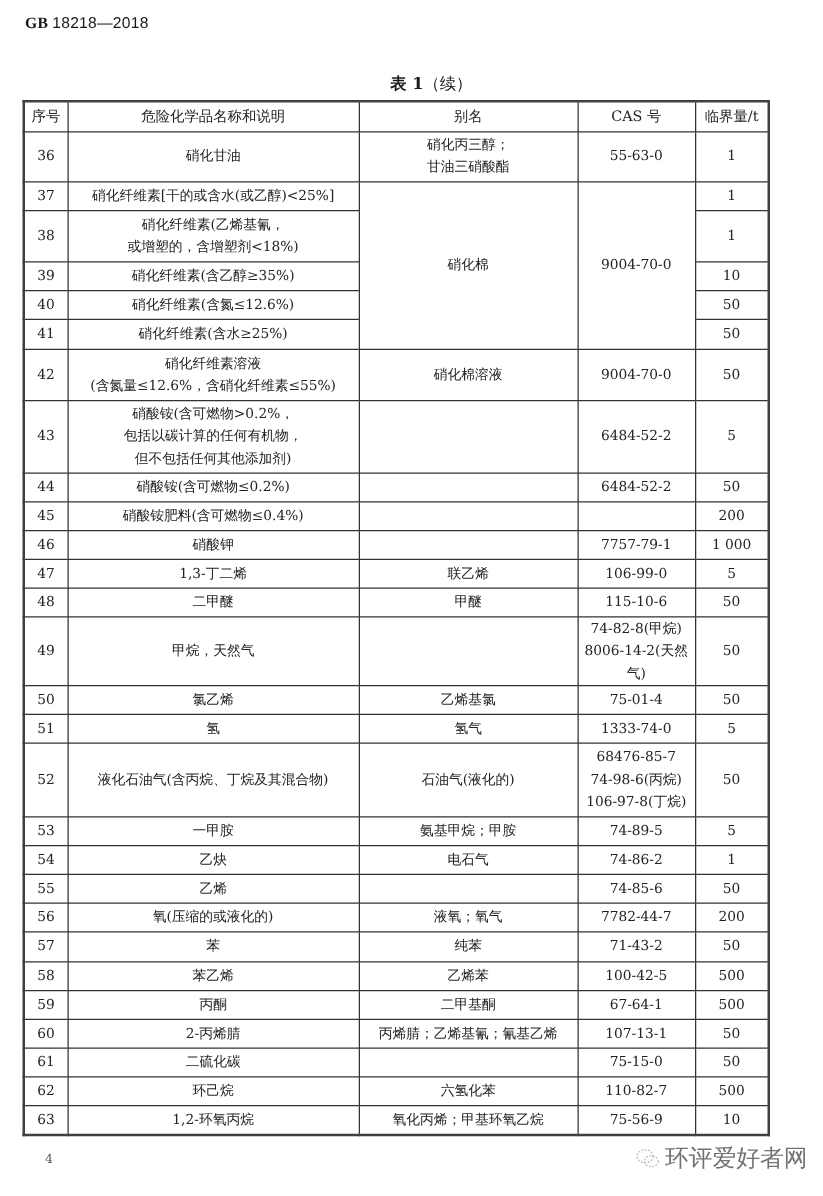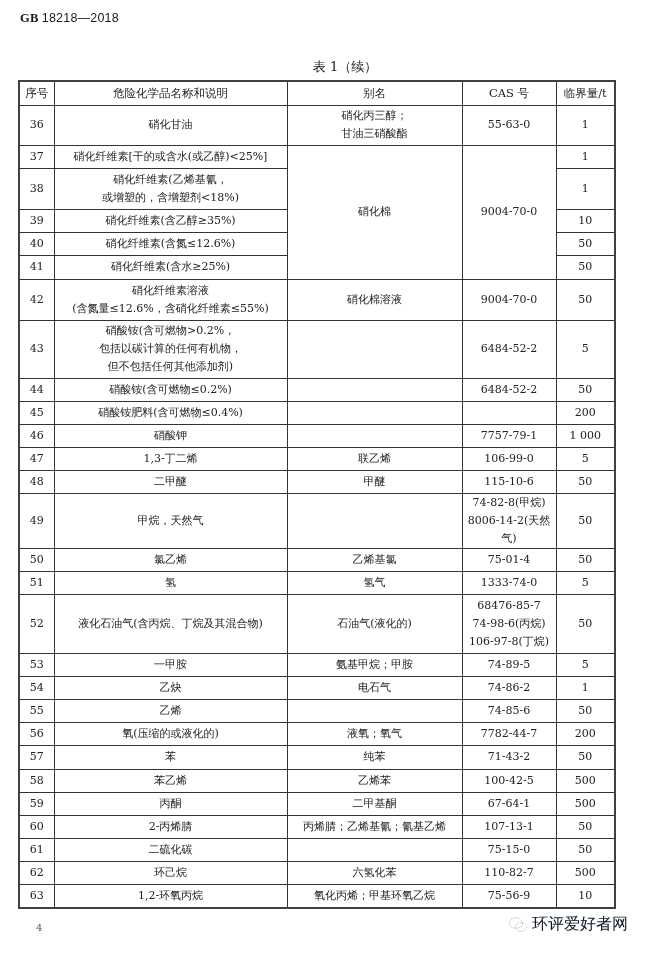--- a/index.html
+++ b/index.html
@@ -11,21 +11,21 @@
   .std-code {
     position: absolute; left: 20px; top: 11px;
     font-family: "Liberation Serif", "DejaVu Serif", serif;
     font-size: 12.5px; font-weight: bold; letter-spacing: 0.2px;
   }
   .std-code .num { font-weight: normal; font-family: "Liberation Sans", sans-serif; }
   .table-title {
     position: absolute; left: 0; width: 658px; top: 58px;
     text-align: center; font-size: 13px;
   }
-  .table-title .t-strong { font-weight: normal; margin-left: 32px; }
+  .table-title .t-strong { font-weight: bold; margin-left: 32px; }
   table.main {
     position: absolute; left: 18px; top: 80px;
     border-collapse: collapse; table-layout: fixed;
     width: 596px;
     border: 2px solid #404040;
   }
   table.main td, table.main th {
     border: 1px solid #333;
     text-align: center; vertical-align: middle;
     font-size: 11px; line-height: 18px; padding: 0 2px;
@@ -34,21 +34,21 @@
   table.main th { font-size: 11.5px; }
   .c-no { color: #444; }
   .num-cell { font-family: "DejaVu Serif", serif; font-size: 10.5px; }
   .page-num {
     position: absolute; left: 36px; top: 922px;
     font-size: 10px; color: #555;
   }
   .watermark {
     position: absolute; left: 508px; top: 914px;
     display: flex; align-items: center; gap: 4px;
-    color: #0f172a; font-family: "DejaVu Sans", sans-serif; font-size: 16px;
+    color: #737373; font-family: "DejaVu Sans", sans-serif; font-size: 19px;
   }
   .wm-icon { width: 20px; height: 18px; }
 </style>
 </head>
 <body>
 
 <div class="std-code">
   <span>GB</span>
   <span class="num">18218—2018</span>
 </div>

